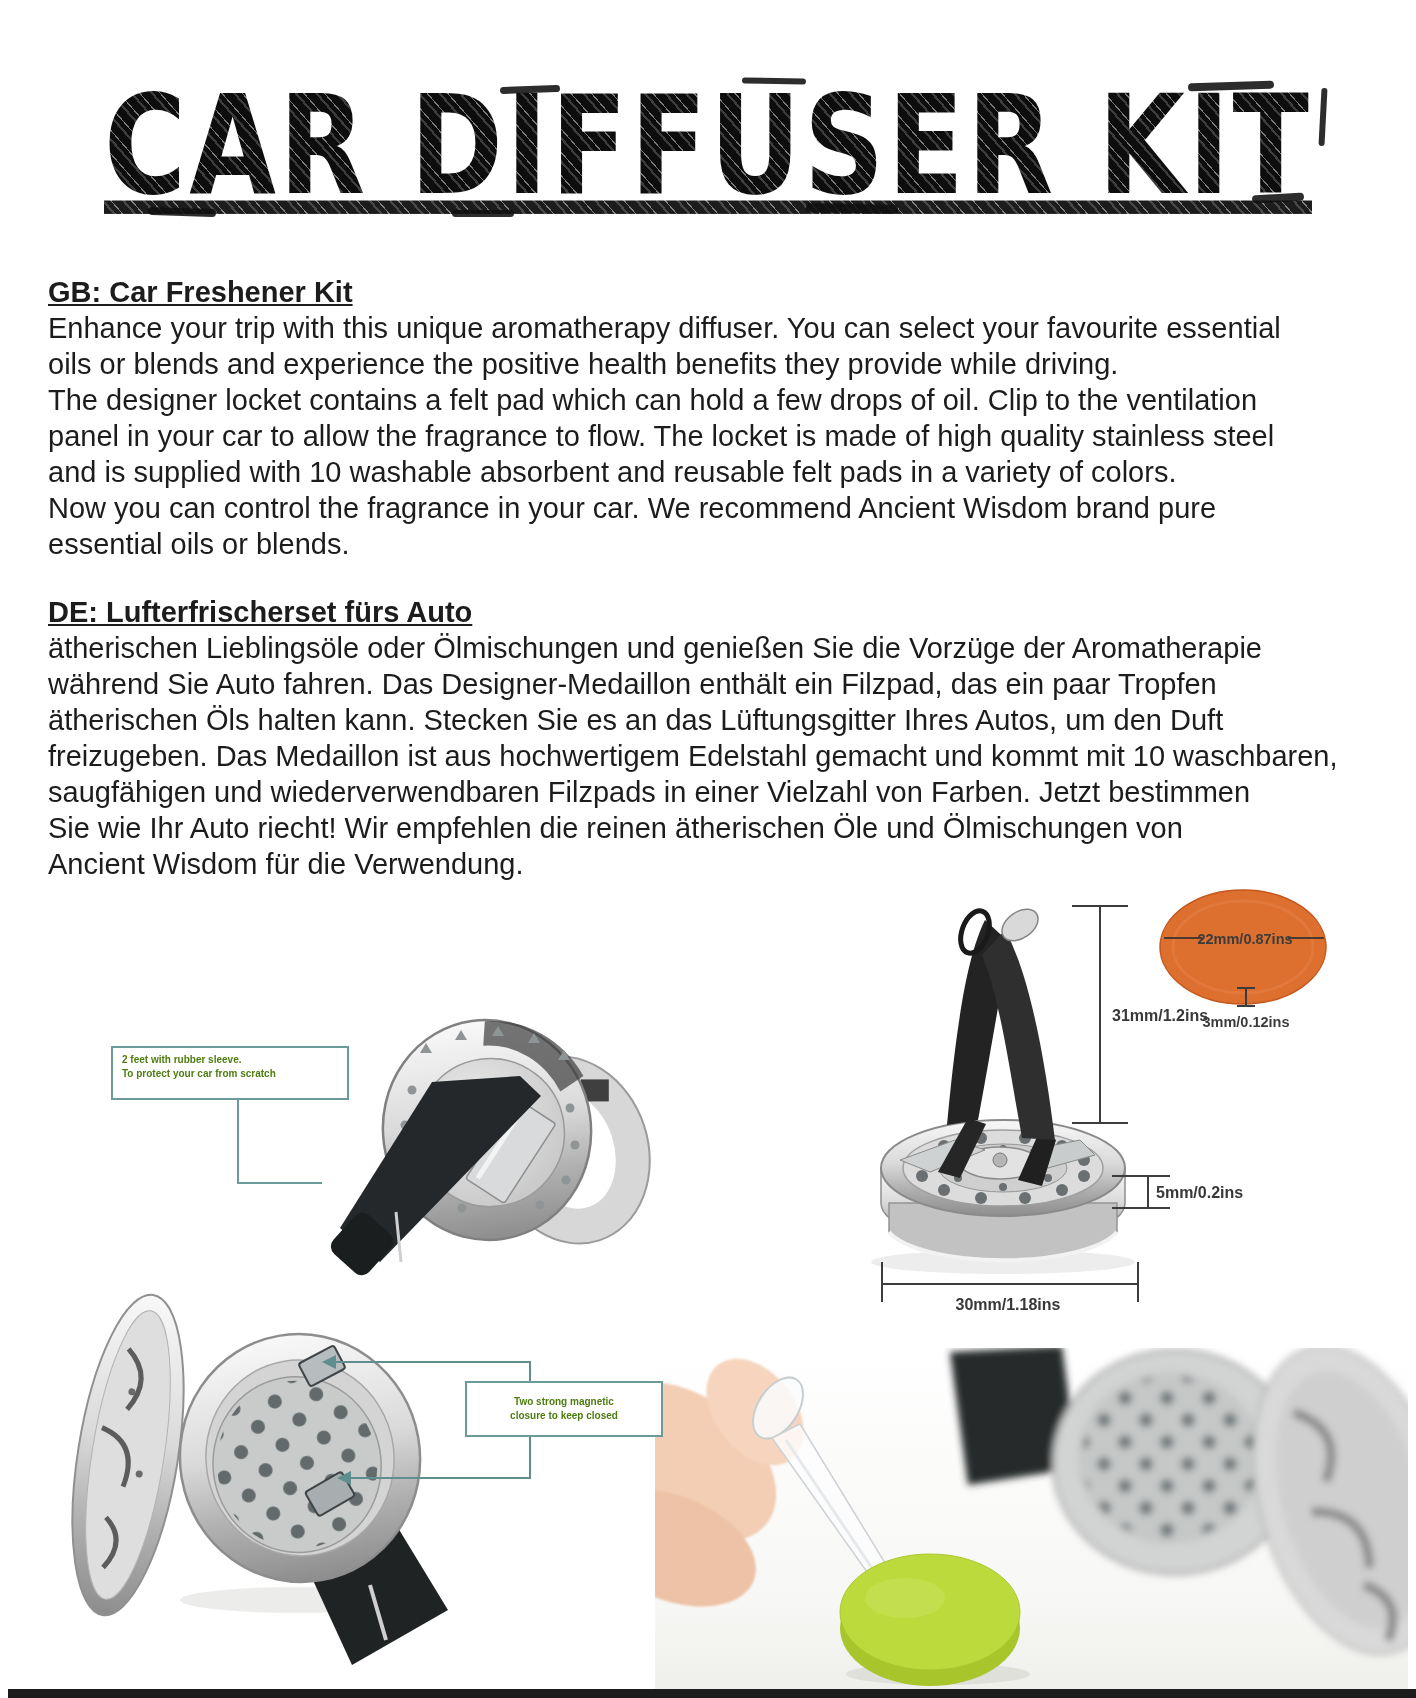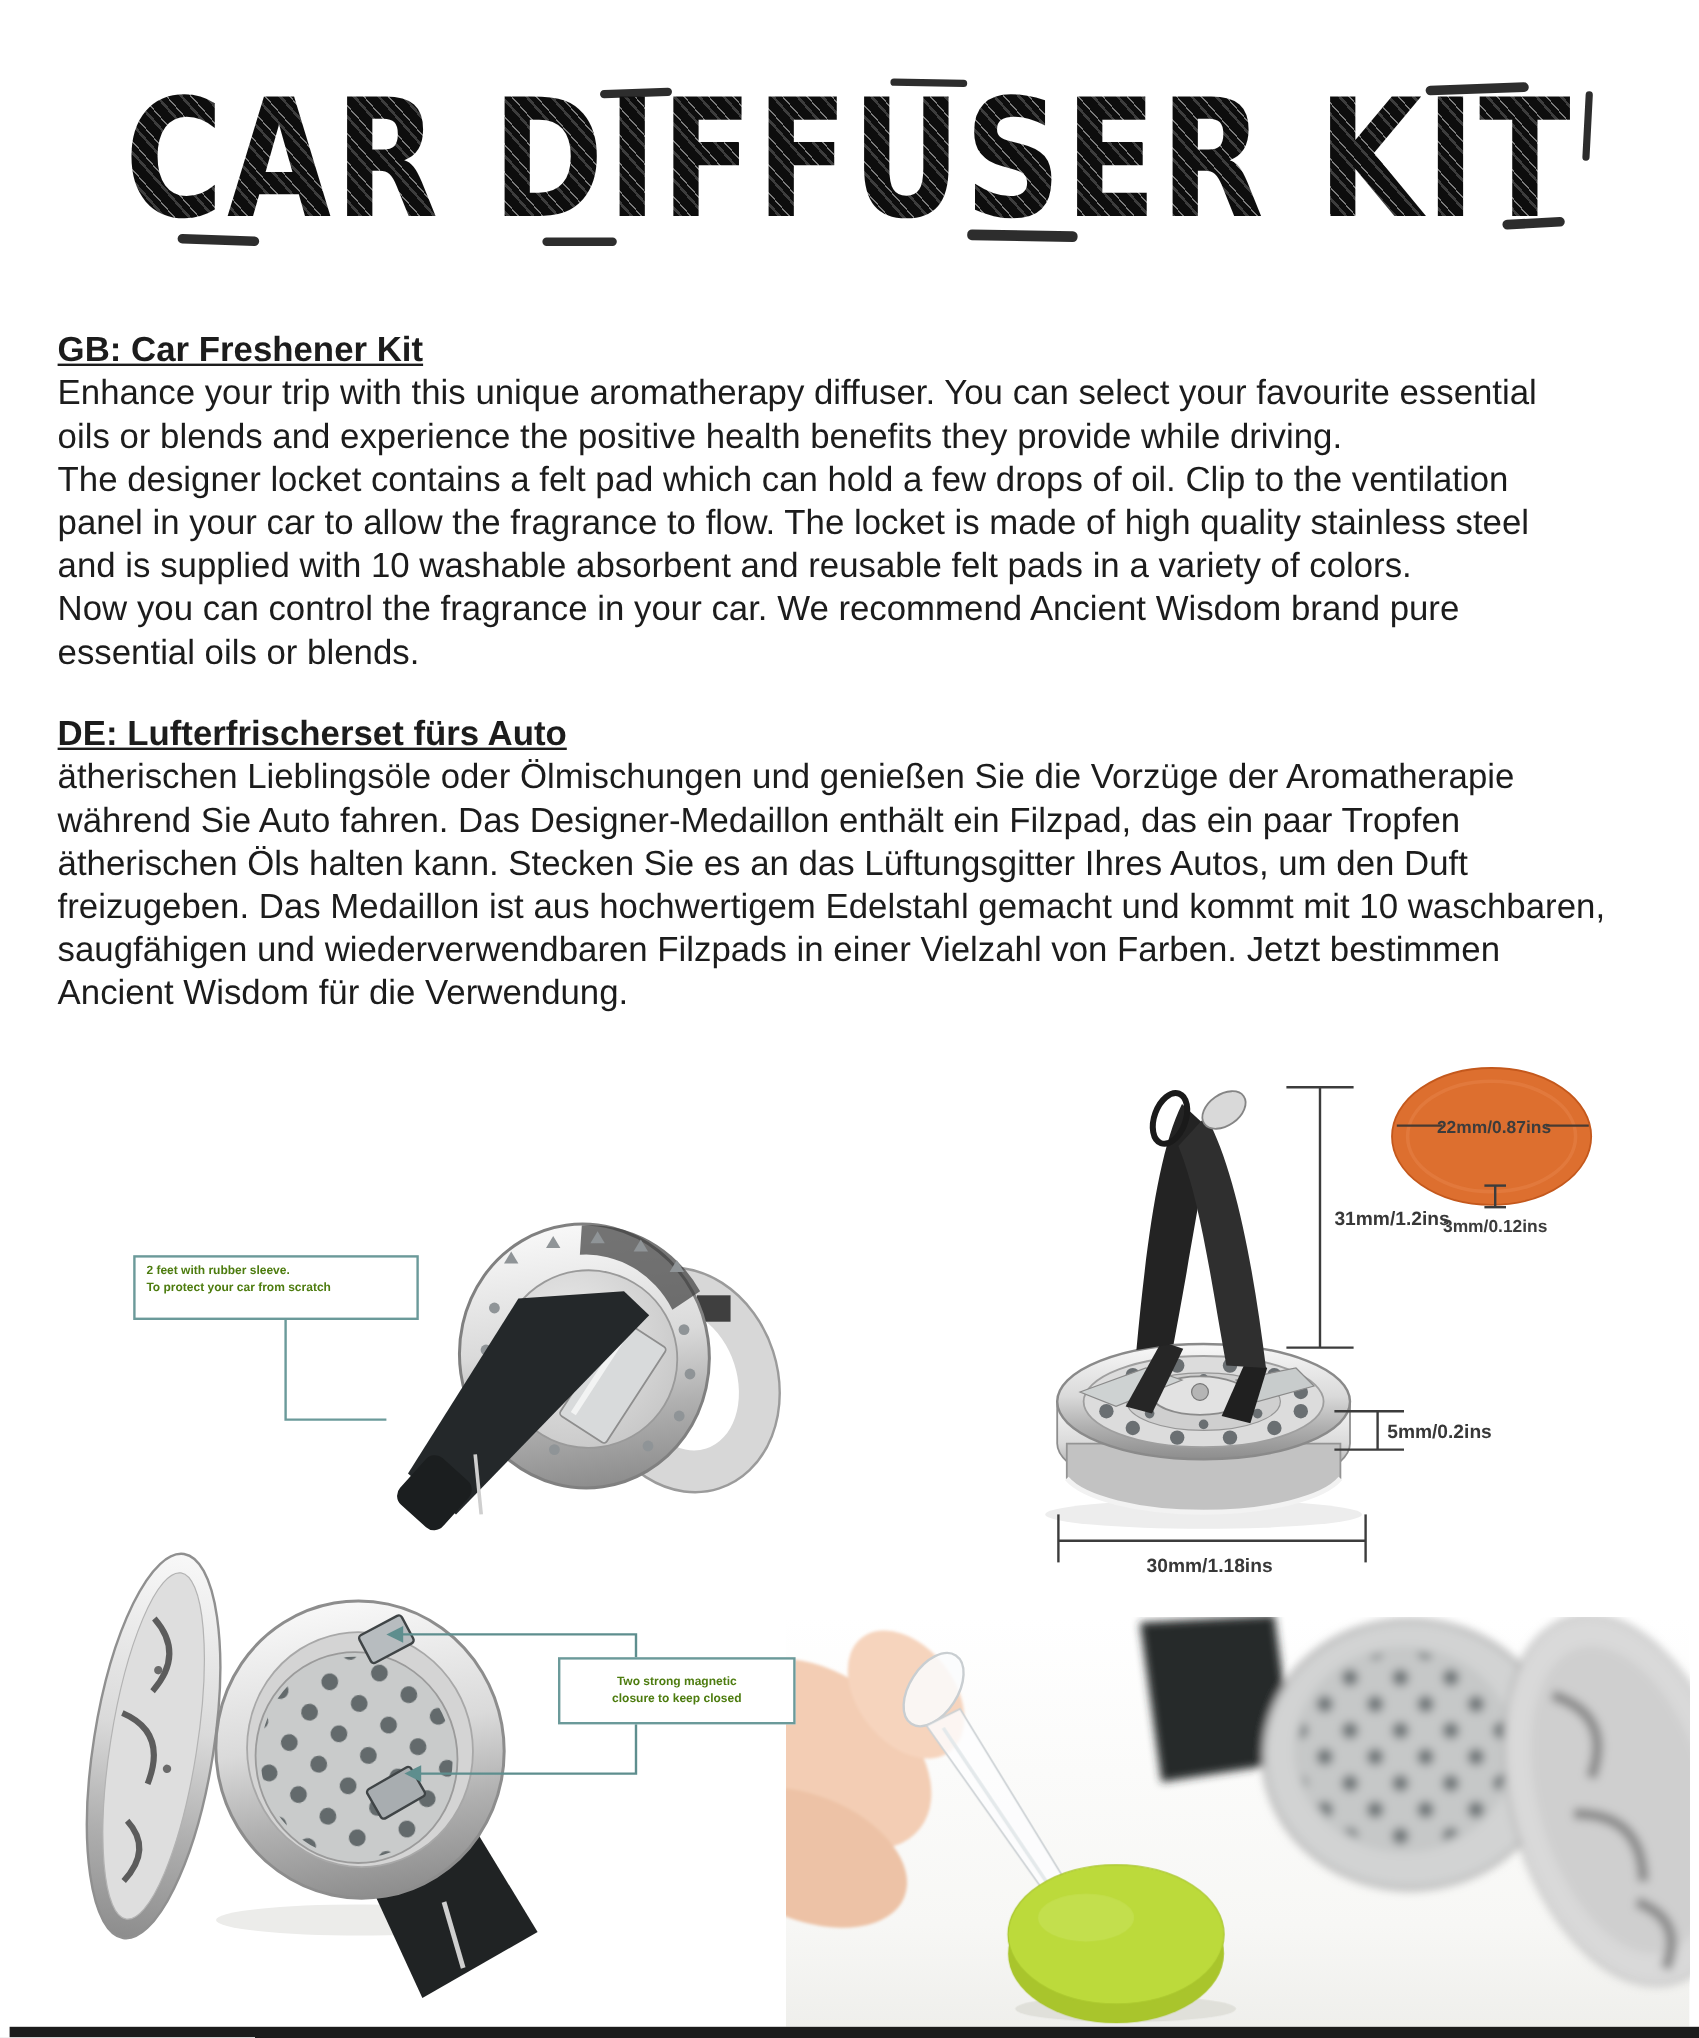--- a/index.html
+++ b/index.html
@@ -1,20 +1,20 @@
 <!DOCTYPE html>
 <html><head>
 <meta charset="utf-8">
 <style>
   html,body{margin:0;padding:0;background:#e9e9e9;}
   .page{position:relative;width:1416px;height:1698px;background:#ffffff;overflow:hidden;
         font-family:"Liberation Sans",sans-serif;color:#1c1c1c;}
 
   
-  .title-wrap{position:absolute;left:0;top:52px;width:1416px;height:170px;}
+  .title-wrap{position:absolute;left:0;top:64px;width:1416px;height:170px;text-decoration:underline;}
   .title{margin:0;text-align:center;font-family:"DejaVu Sans",sans-serif;font-weight:bold;
          font-size:112px;letter-spacing:3px;color:#0d0d0d;line-height:150px;
          transform:scaleY(1.22);transform-origin:50% 30%;
          -webkit-mask-image:repeating-linear-gradient(43deg,#000 0 7px,rgba(0,0,0,.8) 7px 9px,#000 9px 13px,rgba(0,0,0,.55) 13px 14px);
          mask-image:repeating-linear-gradient(43deg,#000 0 7px,rgba(0,0,0,.8) 7px 9px,#000 9px 13px,rgba(0,0,0,.55) 13px 14px);}
   .mark{position:absolute;background:#101010;border-radius:4px;opacity:.88;}
   .m1{left:500px;top:22px;width:60px;height:7px;transform:rotate(-2deg);}
   .m2{left:742px;top:14px;width:64px;height:6px;transform:rotate(1deg);}
   .m3{left:1188px;top:18px;width:86px;height:8px;transform:rotate(-2deg);}
   .m4{left:148px;top:144px;width:68px;height:8px;transform:rotate(2deg);}
@@ -72,20 +72,21 @@
     <div class="ln">essential oils or blends.</div>
   </section>
 
   <section class="text de">
     <div class="h">DE: Lufterfrischerset fürs Auto</div>
     <div class="ln">ätherischen Lieblingsöle oder Ölmischungen und genießen Sie die Vorzüge der Aromatherapie</div>
     <div class="ln">während Sie Auto fahren. Das Designer-Medaillon enthält ein Filzpad, das ein paar Tropfen</div>
     <div class="ln">ätherischen Öls halten kann. Stecken Sie es an das Lüftungsgitter Ihres Autos, um den Duft</div>
     <div class="ln">freizugeben. Das Medaillon ist aus hochwertigem Edelstahl gemacht und kommt mit 10 waschbaren,</div>
     <div class="ln">saugfähigen und wiederverwendbaren Filzpads in einer Vielzahl von Farben. Jetzt bestimmen</div>
+    <div class="ln">Sie wie Ihr Auto riecht! Wir empfehlen die reinen ätherischen Öle und Ölmischungen von</div>
     <div class="ln">Ancient Wisdom für die Verwendung.</div>
   </section>
 
   <svg class="art" viewBox="0 830 1416 868">
     <defs>
       <linearGradient id="met" x1="0" y1="0" x2="0" y2="1">
         <stop offset="0" stop-color="#f8f8f8"></stop>
           <stop offset=".45" stop-color="#dadada"></stop>
         <stop offset=".72" stop-color="#b0b0b0"></stop>
           <stop offset="1" stop-color="#8d8d8d"></stop>

